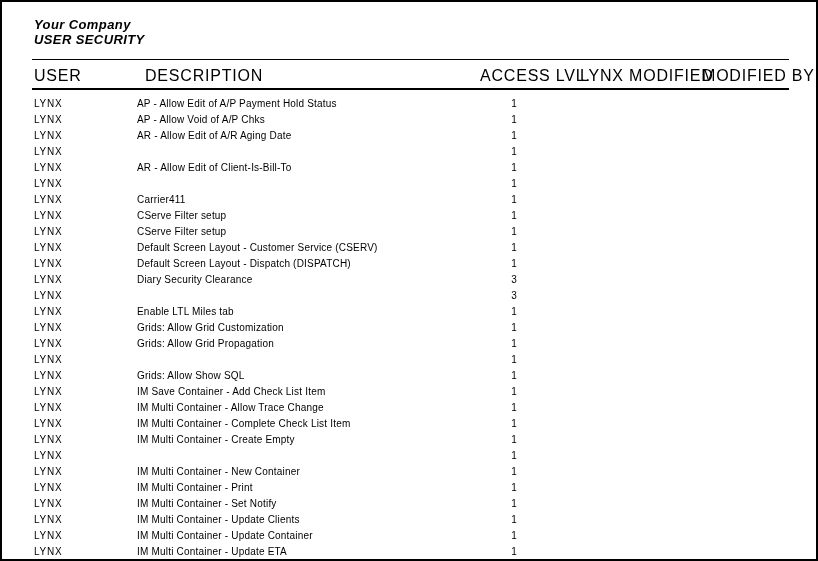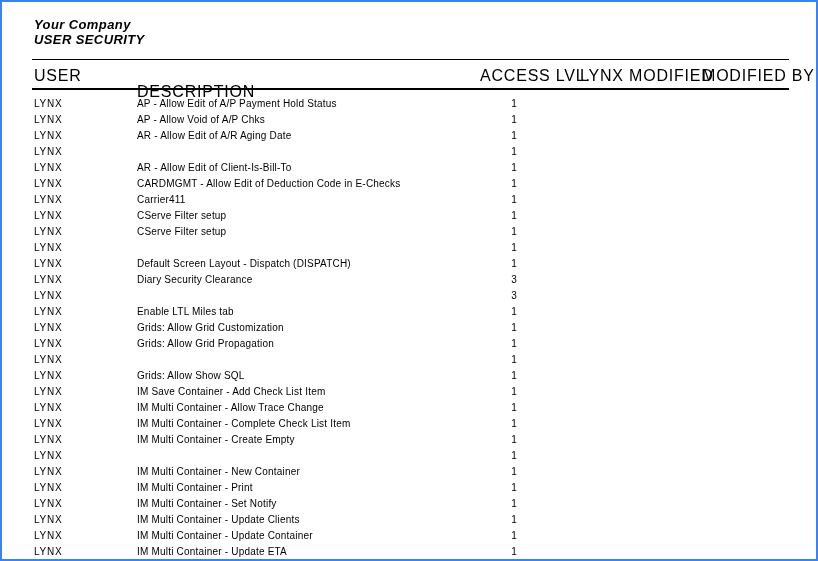--- a/index.html
+++ b/index.html
@@ -2,21 +2,21 @@
 <html><head>
 <meta charset="utf-8">
 <style>
   * { margin: 0; padding: 0; box-sizing: border-box; }
   html, body { background: #c0c0c0; }
   .page {
     position: relative;
     width: 818px;
     height: 561px;
     background: #ffffff;
-    border: 2px solid #3b82f6;
+    border: 2px solid #000000;
     overflow: hidden;
     font-family: "Liberation Sans", "DejaVu Sans", sans-serif;
     color: #000000;
   }
   .title-block {
     position: absolute;
     left: 32px;
     top: 15px;
   }
   .company-title, .report-title {
@@ -36,21 +36,21 @@
   .rule-top { top: 57px; height: 1px; }
   .rule-header { top: 86px; height: 2px; }
   .col-header {
     position: absolute;
     top: 65px;
     font-size: 16px;
     letter-spacing: 0.8px;
     white-space: nowrap;
   }
   .h-user     { left: 32px; }
-  .h-desc     { left: 135px; margin-top: 16px; }
+  .h-desc     { left: 143px; }
   .h-access   { left: 478px; }
   .h-lastmod  { left: 578px; }
   .h-modby    { left: 700px; }
   .table-body {
     position: absolute;
     top: 94px;
     left: 0;
     right: 0;
   }
   .table-row {
@@ -121,21 +121,20 @@
     </div>
       <div class="table-row">
       <span class="cell c-user">LYNX</span>
       <span class="cell c-desc">AR - Allow Edit of Client-Is-Bill-To</span>
       <span class="cell c-access">1</span>
       <span class="cell c-lastmod"></span>
       <span class="cell c-modby"></span>
     </div>
       <div class="table-row">
       <span class="cell c-user">LYNX</span>
-      <span class="cell c-desc">CARDMGMT - Allow Edit of Deduction Code in E-Checks</span>
       <span class="cell c-access">1</span>
       <span class="cell c-lastmod"></span>
       <span class="cell c-modby"></span>
     </div>
       <div class="table-row">
       <span class="cell c-user">LYNX</span>
       <span class="cell c-desc">Carrier411</span>
       <span class="cell c-access">1</span>
       <span class="cell c-lastmod"></span>
       <span class="cell c-modby"></span>
@@ -149,20 +148,21 @@
     </div>
       <div class="table-row">
       <span class="cell c-user">LYNX</span>
       <span class="cell c-desc">CServe Filter setup</span>
       <span class="cell c-access">1</span>
       <span class="cell c-lastmod"></span>
       <span class="cell c-modby"></span>
     </div>
       <div class="table-row">
       <span class="cell c-user">LYNX</span>
+      <span class="cell c-desc">Default Screen Layout - Customer Service (CSERV)</span>
       <span class="cell c-access">1</span>
       <span class="cell c-lastmod"></span>
       <span class="cell c-modby"></span>
     </div>
       <div class="table-row">
       <span class="cell c-user">LYNX</span>
       <span class="cell c-desc">Default Screen Layout - Dispatch (DISPATCH)</span>
       <span class="cell c-access">1</span>
       <span class="cell c-lastmod"></span>
       <span class="cell c-modby"></span>

